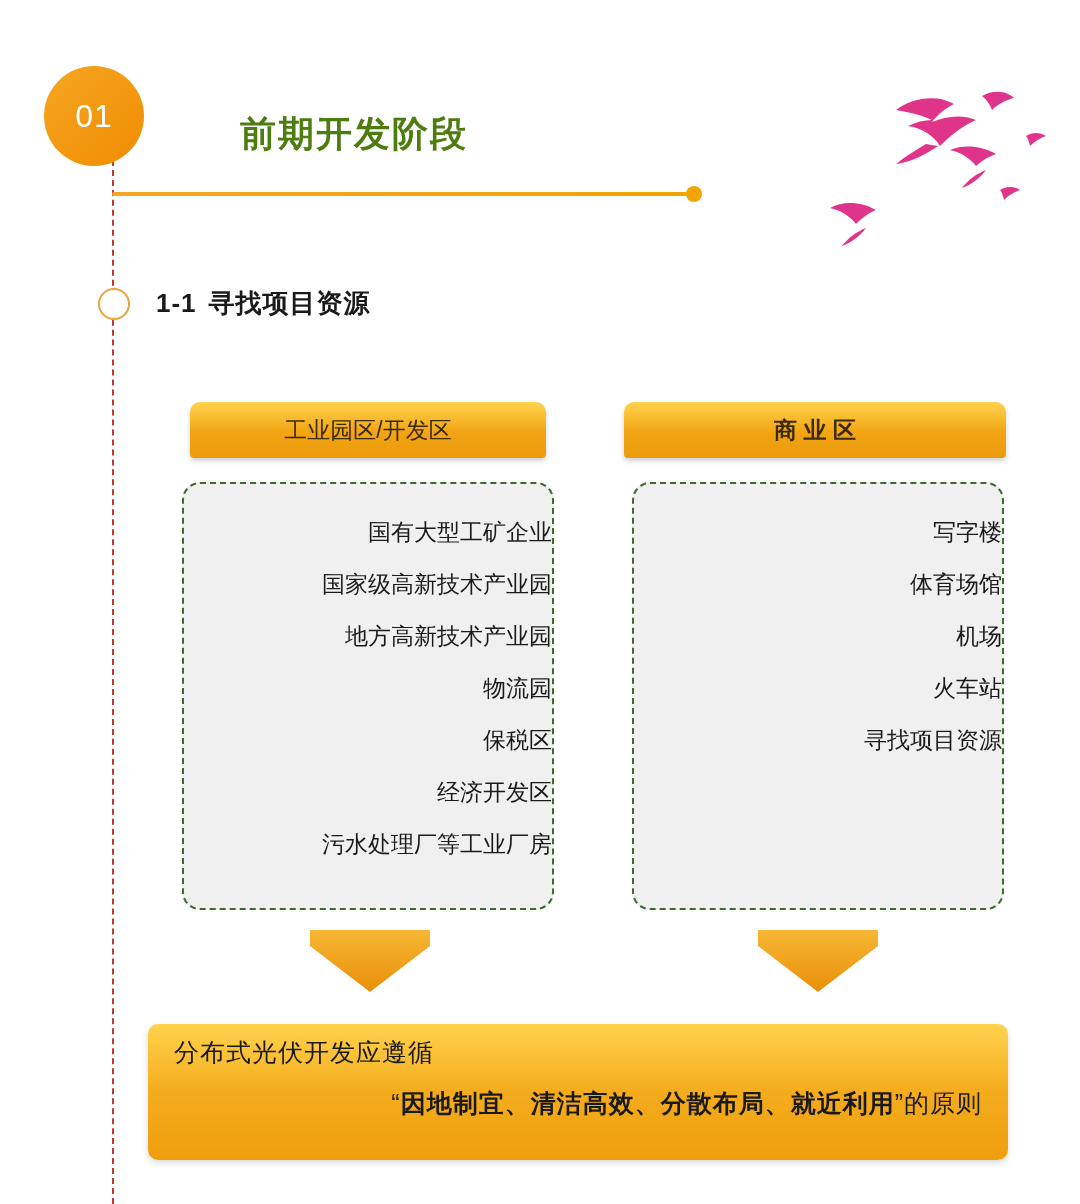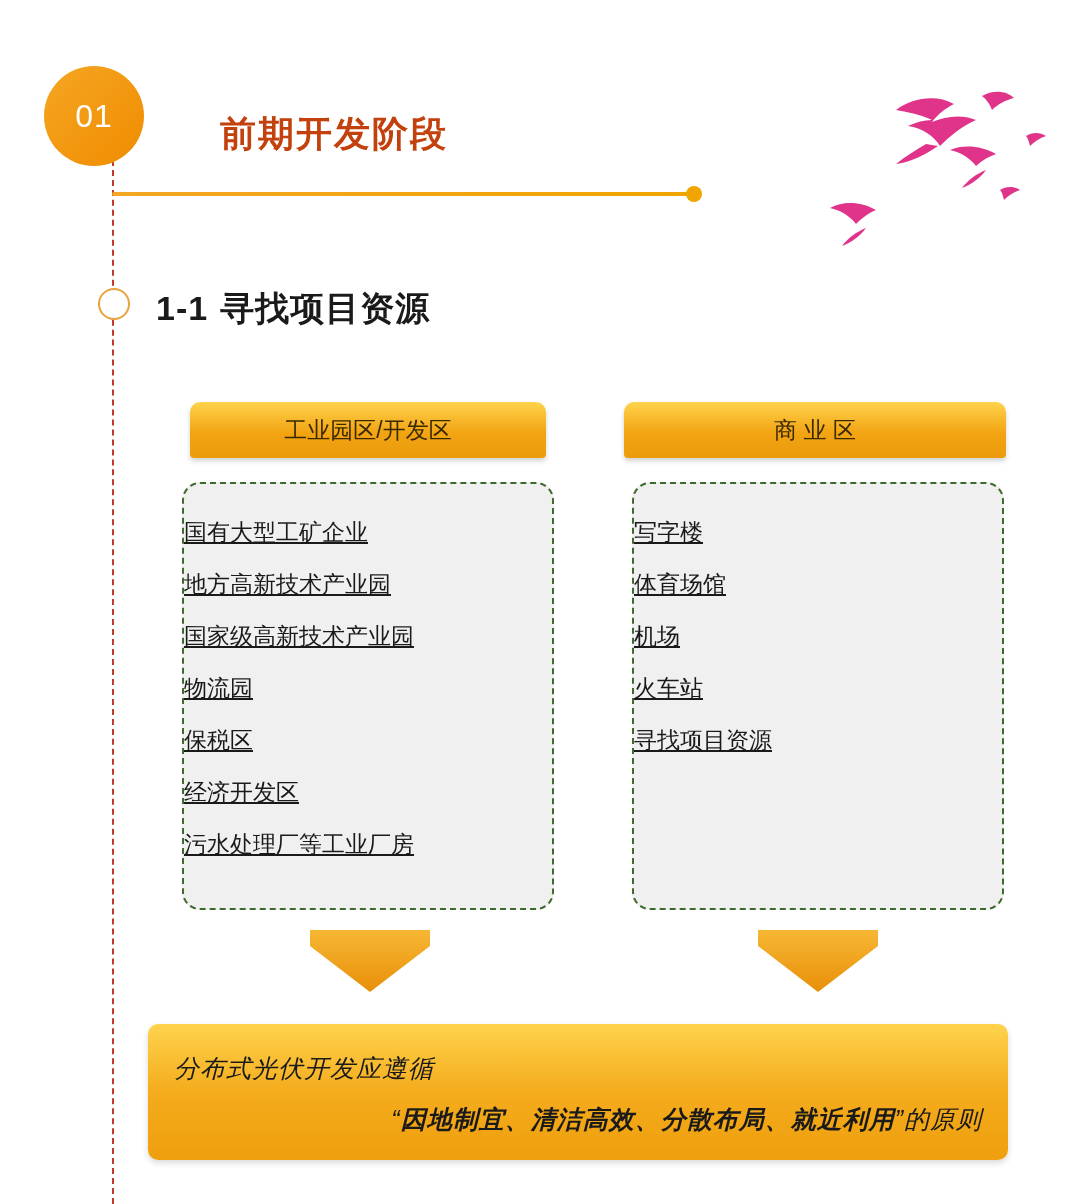--- a/index.html
+++ b/index.html
@@ -39,25 +39,25 @@
     display: flex;
     align-items: center;
     justify-content: center;
     letter-spacing: 1px;
     z-index: 3;
   }
 
   
   .section-title {
     position: absolute;
-    left: 220px;
+    left: 240px;
     top: 110px;
     font-size: 36px;
     font-weight: bold;
-    color: #c2410c;
+    color: #4d7c0f;
     letter-spacing: 2px;
   }
 
   
   .title-rule {
     position: absolute;
     left: 112px;
     top: 192px;
     width: 584px;
     height: 4px;
@@ -85,21 +85,21 @@
     border: 2px solid #e8a33d;
     background: #ffffff;
     z-index: 2;
   }
 
   
   .sub-heading {
     position: absolute;
     left: 156px;
     top: 286px;
-    font-size: 34px;
+    font-size: 26px;
     font-weight: bold;
     color: #1a1a1a;
     letter-spacing: 1px;
   }
   .sub-heading .num {
     margin-right: 12px;
   }
 
   
   .birds {
@@ -118,59 +118,57 @@
     border-radius: 10px 10px 4px 4px;
     background: linear-gradient(180deg, #ffd34d 0%, #f2a413 55%, #eb9b0c 100%);
     color: #3b2a00;
     font-size: 23px;
     display: flex;
     align-items: center;
     justify-content: center;
     box-shadow: 0 3px 5px rgba(0,0,0,0.18);
   }
   .col-head.left  { left: 190px; top: 402px; width: 356px; }
-  .col-head.right { left: 624px; top: 402px; width: 382px; }
+  .col-head.right { left: 624px; top: 402px; width: 382px; font-weight: bold; }
 
   
   .col-box {
     position: absolute;
     border: 2px dashed #3d6b2e;
     border-radius: 18px;
     background: #f0f0f0;
     box-sizing: border-box;
     padding-top: 22px;
   }
   .col-box.left  { left: 182px; top: 482px; width: 372px; height: 428px; }
   .col-box.right { left: 632px; top: 482px; width: 372px; height: 428px; }
 
   .col-box .item {
     font-size: 23px;
     color: #1a1a1a;
-    text-align: left;
+    text-align: right;
     line-height: 52px;
     white-space: nowrap;
-    text-decoration: underline;
   }
   .chev-wrap { position: absolute; }
   .chev-wrap.left  { left: 310px; top: 930px; }
   .chev-wrap.right { left: 758px; top: 930px; }
 
   
   .banner {
     position: absolute;
     left: 148px;
     top: 1024px;
     width: 860px;
     height: 136px;
     border-radius: 10px;
     background: linear-gradient(180deg, #ffd34d 0%, #f4ac1d 50%, #ef9f0d 100%);
     box-shadow: 0 3px 6px rgba(0,0,0,0.15);
     box-sizing: border-box;
-    padding: 28px 26px;
-    font-style: italic;
+    padding: 12px 26px;
   }
   .banner-line1 {
     font-size: 25px;
     color: #1a1a1a;
     letter-spacing: 1px;
   }
   .banner-line2 {
     margin-top: 18px;
     font-size: 25px;
     color: #1a1a1a;
@@ -210,22 +208,22 @@
 
 <div class="sub-heading">
   <span class="num">1-1</span><span>寻找项目资源</span>
 </div>
 
 <div class="col-head left">工业园区/开发区</div>
 <div class="col-head right">商 业 区</div>
 
 <div class="col-box left">
   <div class="item">国有大型工矿企业</div>
+  <div class="item">国家级高新技术产业园</div>
   <div class="item">地方高新技术产业园</div>
-  <div class="item">国家级高新技术产业园</div>
   <div class="item">物流园</div>
   <div class="item">保税区</div>
   <div class="item">经济开发区</div>
   <div class="item">污水处理厂等工业厂房</div>
 </div>
 
 <div class="col-box right">
   <div class="item">写字楼</div>
   <div class="item">体育场馆</div>
   <div class="item">机场</div>

